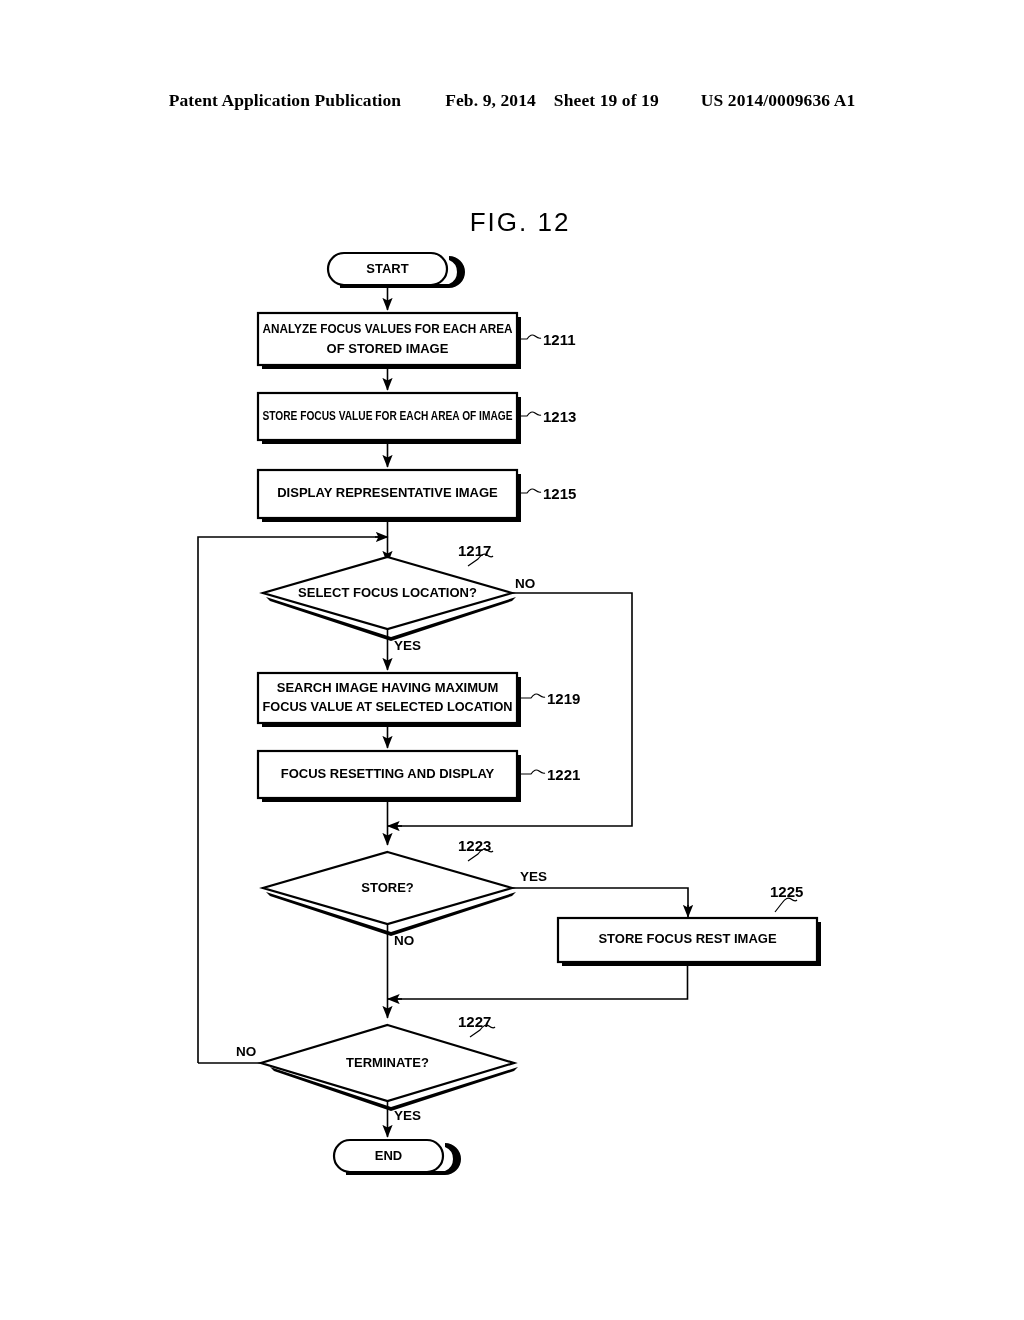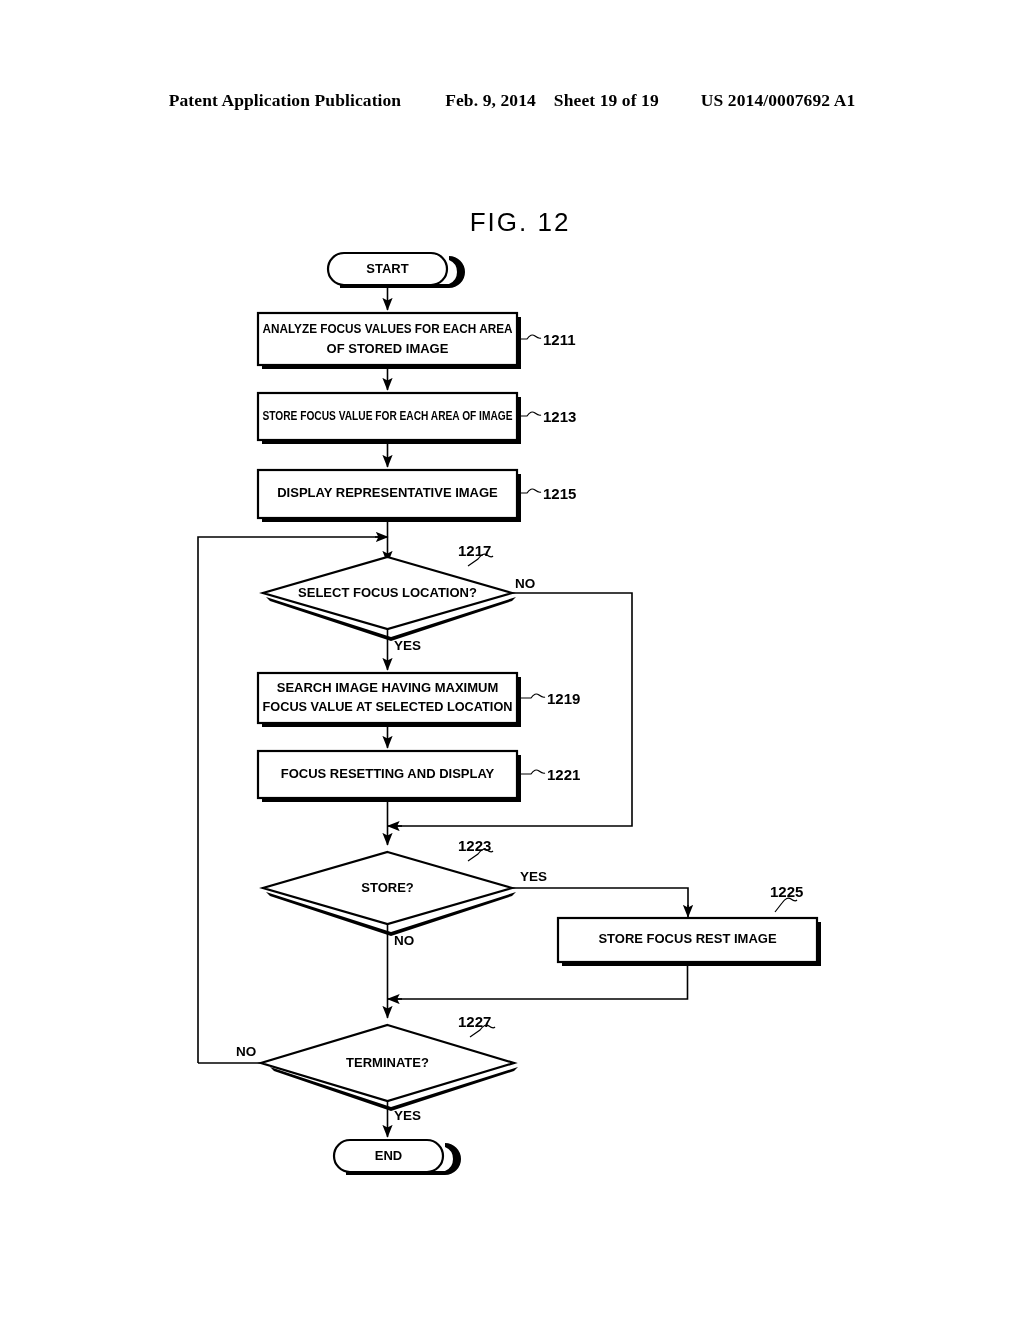--- a/index.html
+++ b/index.html
@@ -89,21 +89,21 @@
   .leader      { stroke: #000000; stroke-width: 1.2; fill: none; }
   .shadow      { fill: #000000; }
 </style>
 </head>
 <body>
 
 <div id="patent-header">
   <span class="hdr-pub">Patent Application Publication</span>
   <span class="hdr-date">Feb. 9, 2014</span>
   <span class="hdr-sheet">Sheet 19 of 19</span>
-  <span class="hdr-number">US 2014/0007692 A1</span>
+  <span class="hdr-number">US 2014/0009636 A1</span>
 </div>
 
 <div id="figure-title">FIG. 12</div>
 
 <div id="flowchart">
 <svg width="1024" height="1320" viewBox="0 0 1024 1320" xmlns="http://www.w3.org/2000/svg">
 
   <defs>
     <marker id="arrow" markerWidth="9" markerHeight="9" refX="7.6" refY="3.2" orient="auto" markerUnits="strokeWidth">
       <path d="M0,0 L8,3.2 L0,6.4 L1.6,3.2 z" fill="#000"></path>

